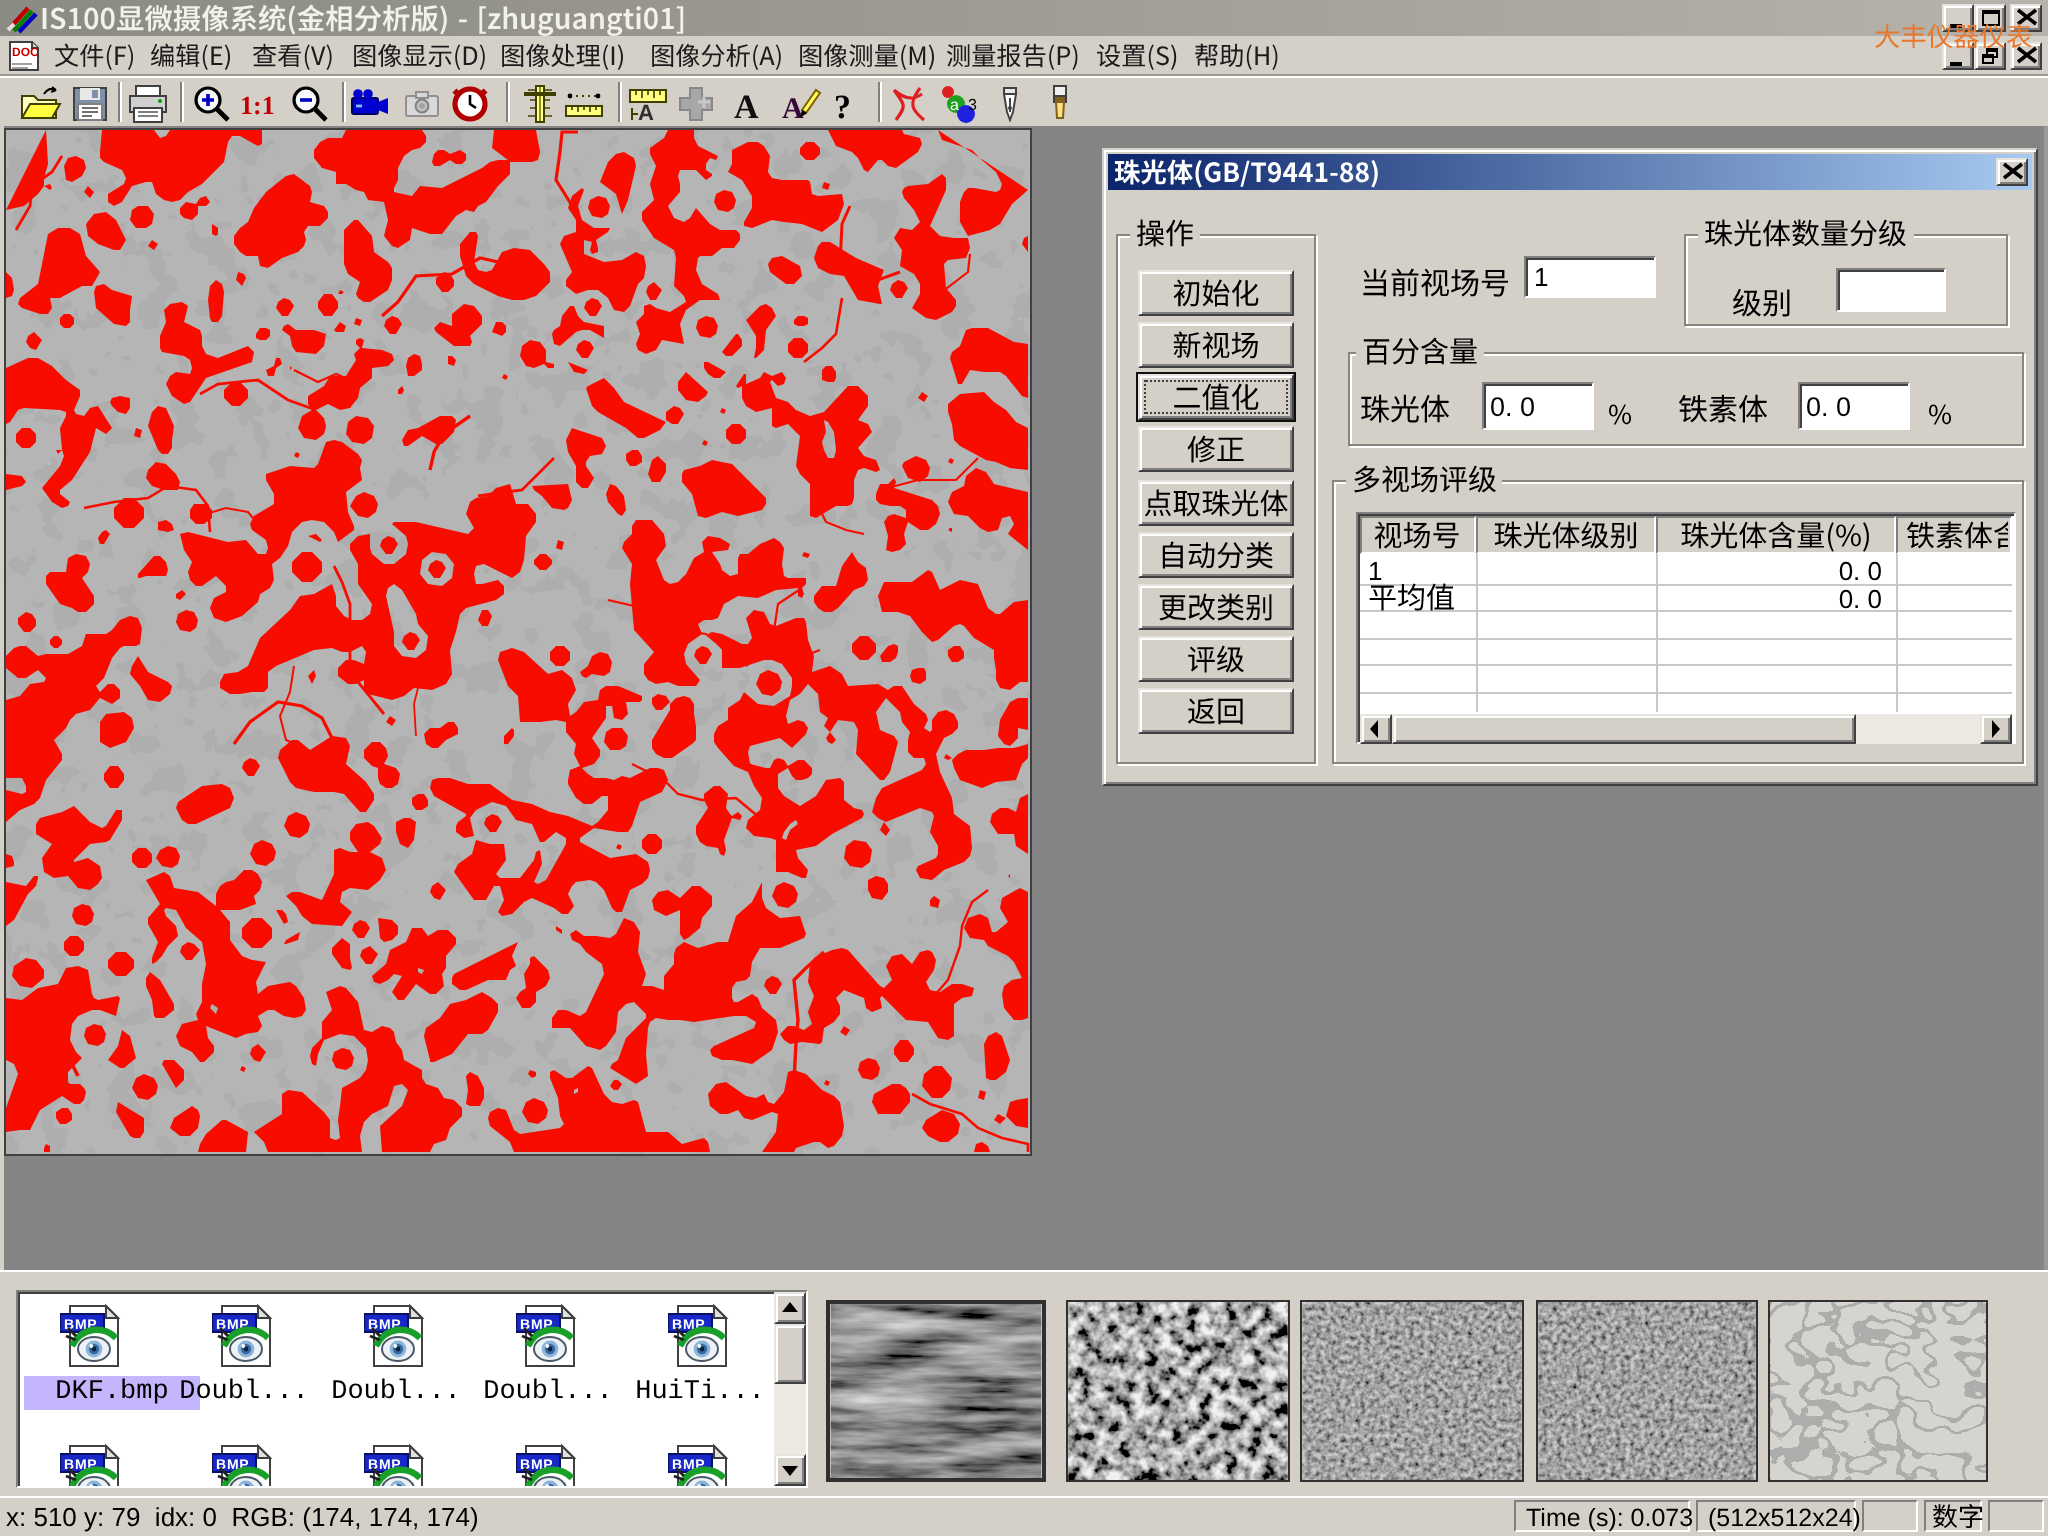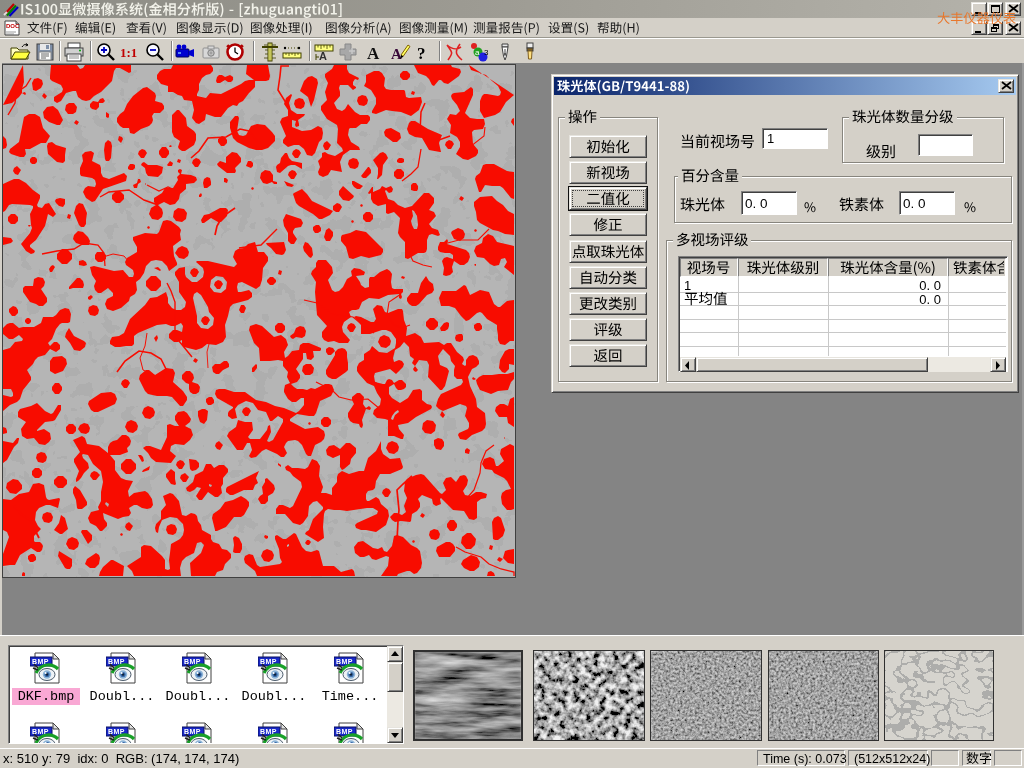--- a/index.html
+++ b/index.html
@@ -386,25 +386,25 @@
 <rect x="0" y="5" width="22" height="9" fill="#1828c8" stroke="#0a1060"></rect>
 <text x="2" y="12.3" font-size="7" font-weight="bold" fill="#fff" font-family="Liberation Sans" letter-spacing="0.4">BMP</text>
 <path d="M6 21 C11 11 22 11 28 17" stroke="#18a028" stroke-width="3.2" fill="none"></path>
 <path d="M8 16 l-4 -4 M8 18 l-5 -2" stroke="#202020" stroke-width="1.4"></path>
 <ellipse cx="17" cy="22.5" rx="8" ry="6" fill="#eef2f6" stroke="#4a5a6a"></ellipse>
 <circle cx="17" cy="22.5" r="4.2" fill="#8cb4d8"></circle>
 <circle cx="17" cy="22.5" r="2.6" fill="#3868a8"></circle>
 <circle cx="17" cy="22.5" r="1.2" fill="#0c2038"></circle>
 <circle cx="15.6" cy="21" r="1" fill="#fff"></circle>
 </svg></div>
-<div class="abs" style="left:12px;top:688px;width:68px;height:17px;background:#f9a8d4;font-family:'Liberation Mono',monospace;font-size:13.5px;color:#000;text-align:center;line-height:17px">DKF.bmp</div>
+<div class="abs" style="left:12px;top:688px;width:88px;height:17px;background:#c4b5fd;font-family:'Liberation Mono',monospace;font-size:13.5px;color:#000;text-align:center;line-height:17px">DKF.bmp</div>
 <div class="abs" style="left:88px;top:688px;width:68px;height:17px;font-family:'Liberation Mono',monospace;font-size:13.5px;color:#000;text-align:center;line-height:17px">Doubl...</div>
 <div class="abs" style="left:164px;top:688px;width:68px;height:17px;font-family:'Liberation Mono',monospace;font-size:13.5px;color:#000;text-align:center;line-height:17px">Doubl...</div>
 <div class="abs" style="left:240px;top:688px;width:68px;height:17px;font-family:'Liberation Mono',monospace;font-size:13.5px;color:#000;text-align:center;line-height:17px">Doubl...</div>
-<div class="abs" style="left:316px;top:688px;width:68px;height:17px;font-family:'Liberation Mono',monospace;font-size:13.5px;color:#000;text-align:center;line-height:17px">Time...</div>
+<div class="abs" style="left:316px;top:688px;width:68px;height:17px;font-family:'Liberation Mono',monospace;font-size:13.5px;color:#000;text-align:center;line-height:17px">HuiTi...</div>
 <div class="abs" style="left:387px;top:646px;width:16px;height:97px;background:#ece9e2"></div>
 <div class="abs btn3" style="left:387px;top:646px;width:16px;height:16px"><svg width="14" height="14">
       <path d="M7 4 L3 9 L11 9 Z" fill="#000"></path>
     </svg></div>
 <div class="abs btn3" style="left:387px;top:727px;width:16px;height:16px"><svg width="14" height="14">
       <path d="M7 10 L3 5 L11 5 Z" fill="#000"></path>
     </svg></div>
 <div class="abs btn3" style="left:387px;top:662px;width:16px;height:30px"></div>
 <svg class="abs" style="left:413px;top:650px;border:2px solid #303030" width="110" height="91" viewBox="0 0 110 91">
     <defs>

